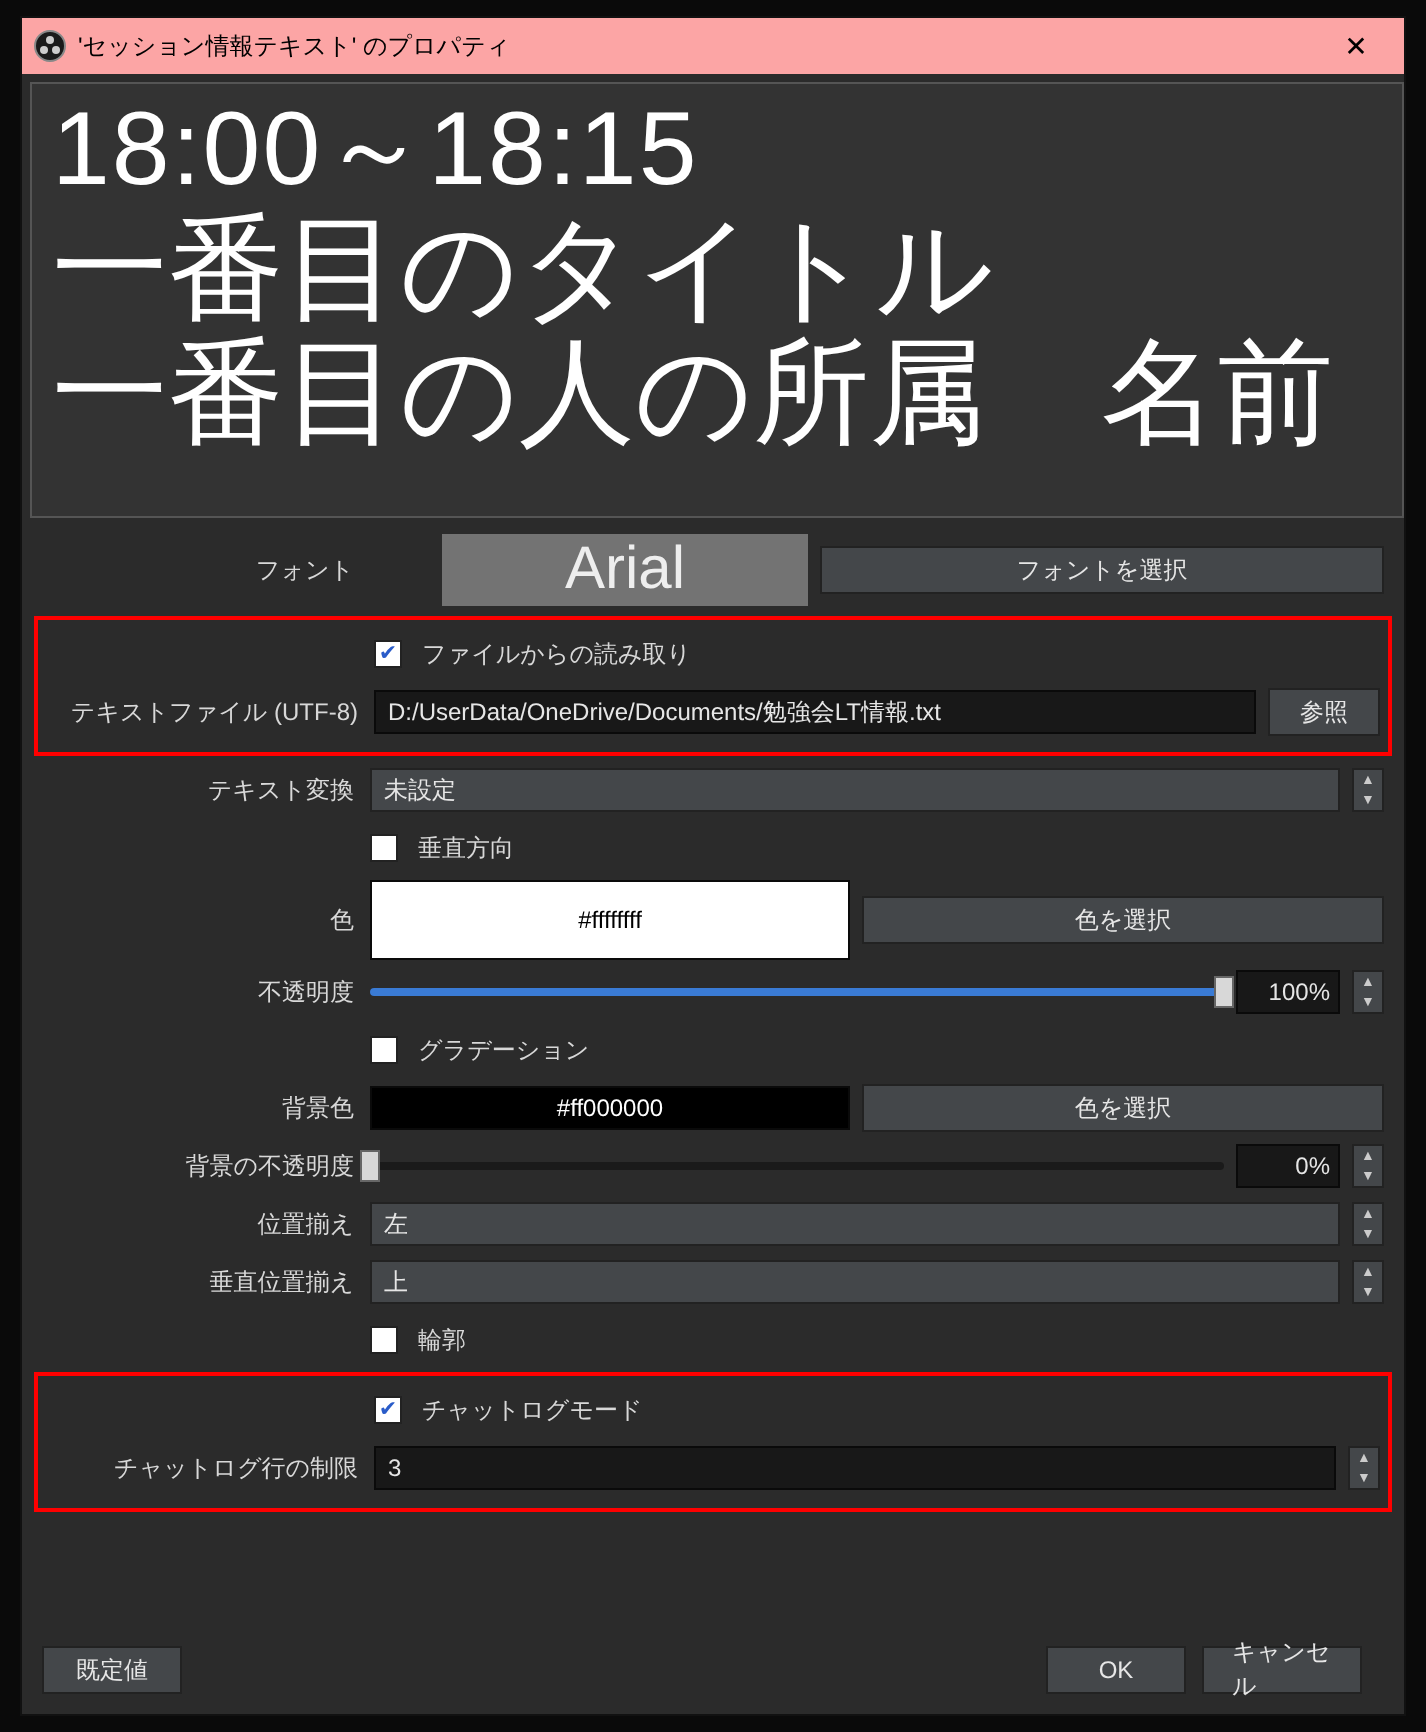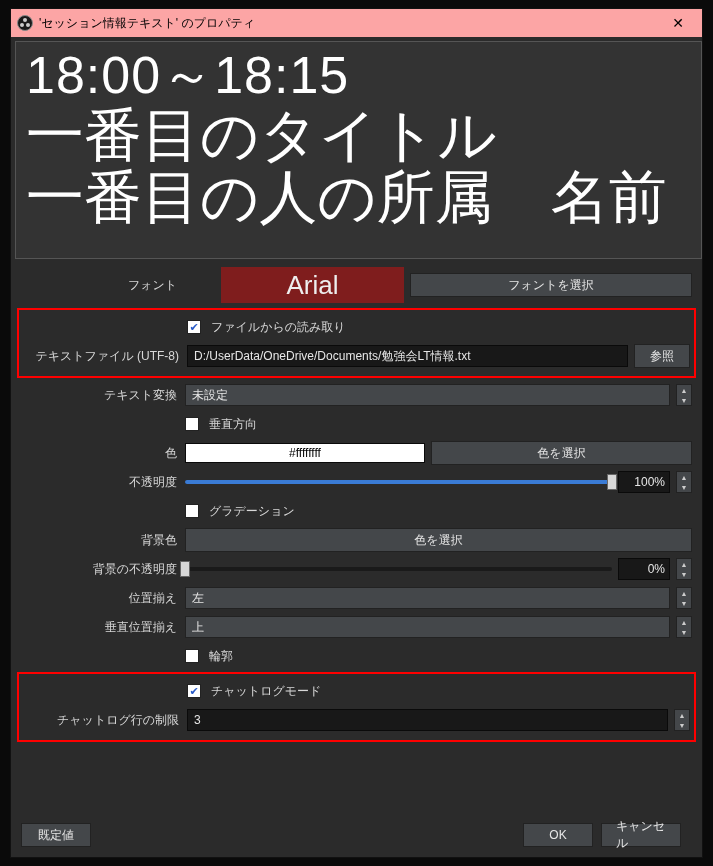--- a/index.html
+++ b/index.html
@@ -71,24 +71,24 @@
   }
   .ctrl {
     flex: 1;
     display: flex;
     align-items: center;
     gap: 6px;
   }
   .font-display {
     flex: 1;
     height: 36px;
-    background: #7f1d1d;
+    background: #737373;
     display:flex;align-items:center;justify-content:center;
     font-family: Arial, sans-serif;
-    font-size: 26px;
+    font-size: 30px;
     color:#eee;
     margin-left:36px;
   }
   .btn {
     background: #44474a;
     border: 1px solid #222;
     color: #e6e6e6;
     height: 24px;
     padding: 0 14px;
     font-size: 12px;
@@ -113,21 +113,21 @@
     color:#e6e6e6;
     height:22px;
     padding:0 6px;
     font-size:12px;
   }
   .input-color {
     width: 240px;
     background:#fff;
     color:#000;
     text-align:center;
-    height:20px;
+    height:40px;
     border:1px solid #0a0a0a;
     font-size:12px;
     display:flex;align-items:center;justify-content:center;
   }
   .input-black {
     width: 240px;
     background:#000;
     color:#fff;
     text-align:center;
     height:22px;
@@ -282,20 +282,21 @@
       <div class="lbl"></div>
       <div class="ctrl">
         <span class="cb unchecked"></span>
         <span>グラデーション</span>
       </div>
     </div>
 
     <div class="row">
       <div class="lbl">背景色</div>
       <div class="ctrl">
+        <div class="input-black">#ff000000</div>
         <div class="btn btn-wide2">色を選択</div>
       </div>
     </div>
 
     <div class="row">
       <div class="lbl">背景の不透明度</div>
       <div class="ctrl">
         <div class="slider-wrap">
           <div class="slider">
             <div class="fill" style="width:0%;"></div>

